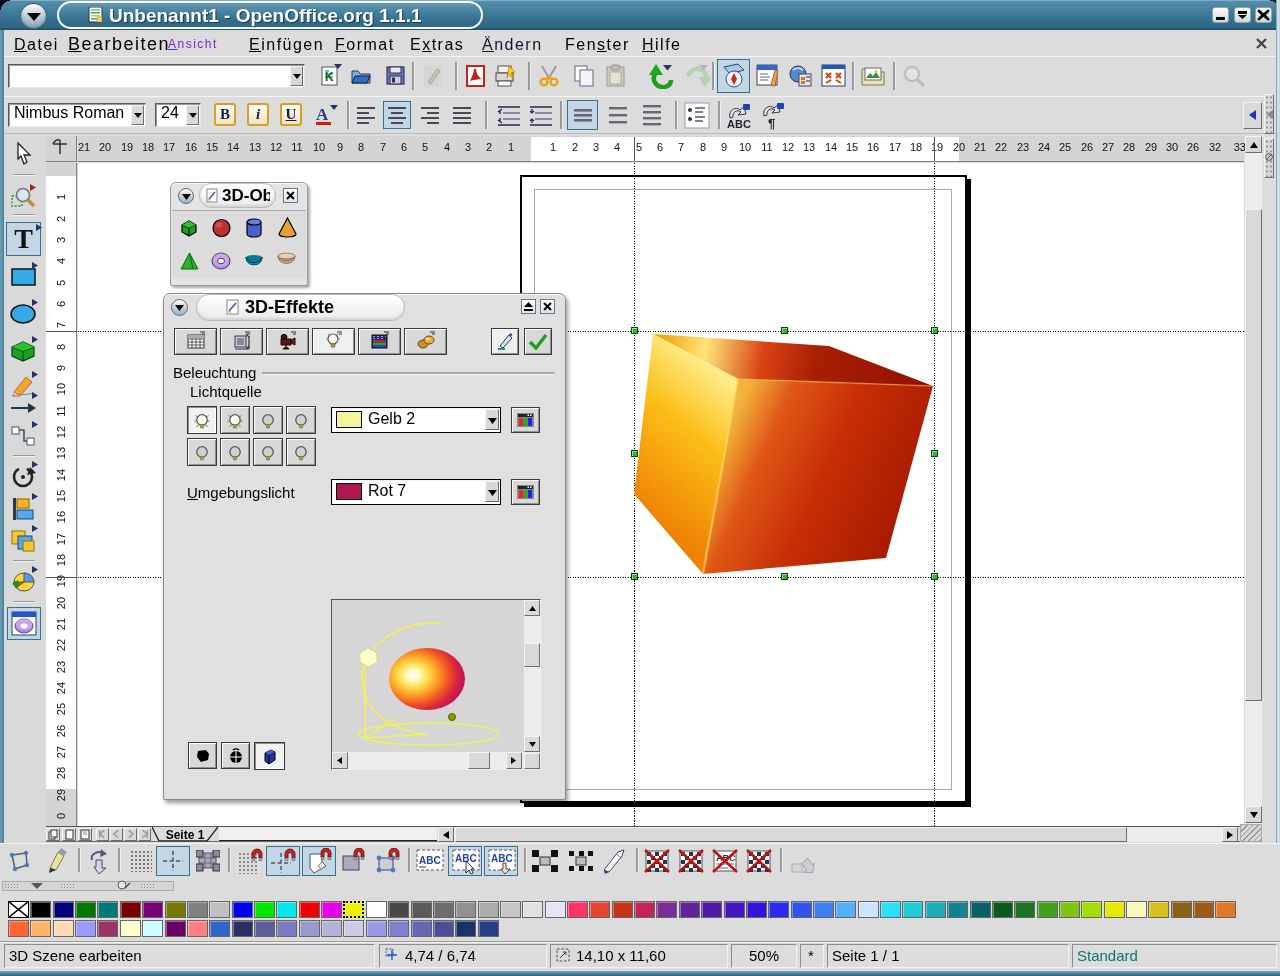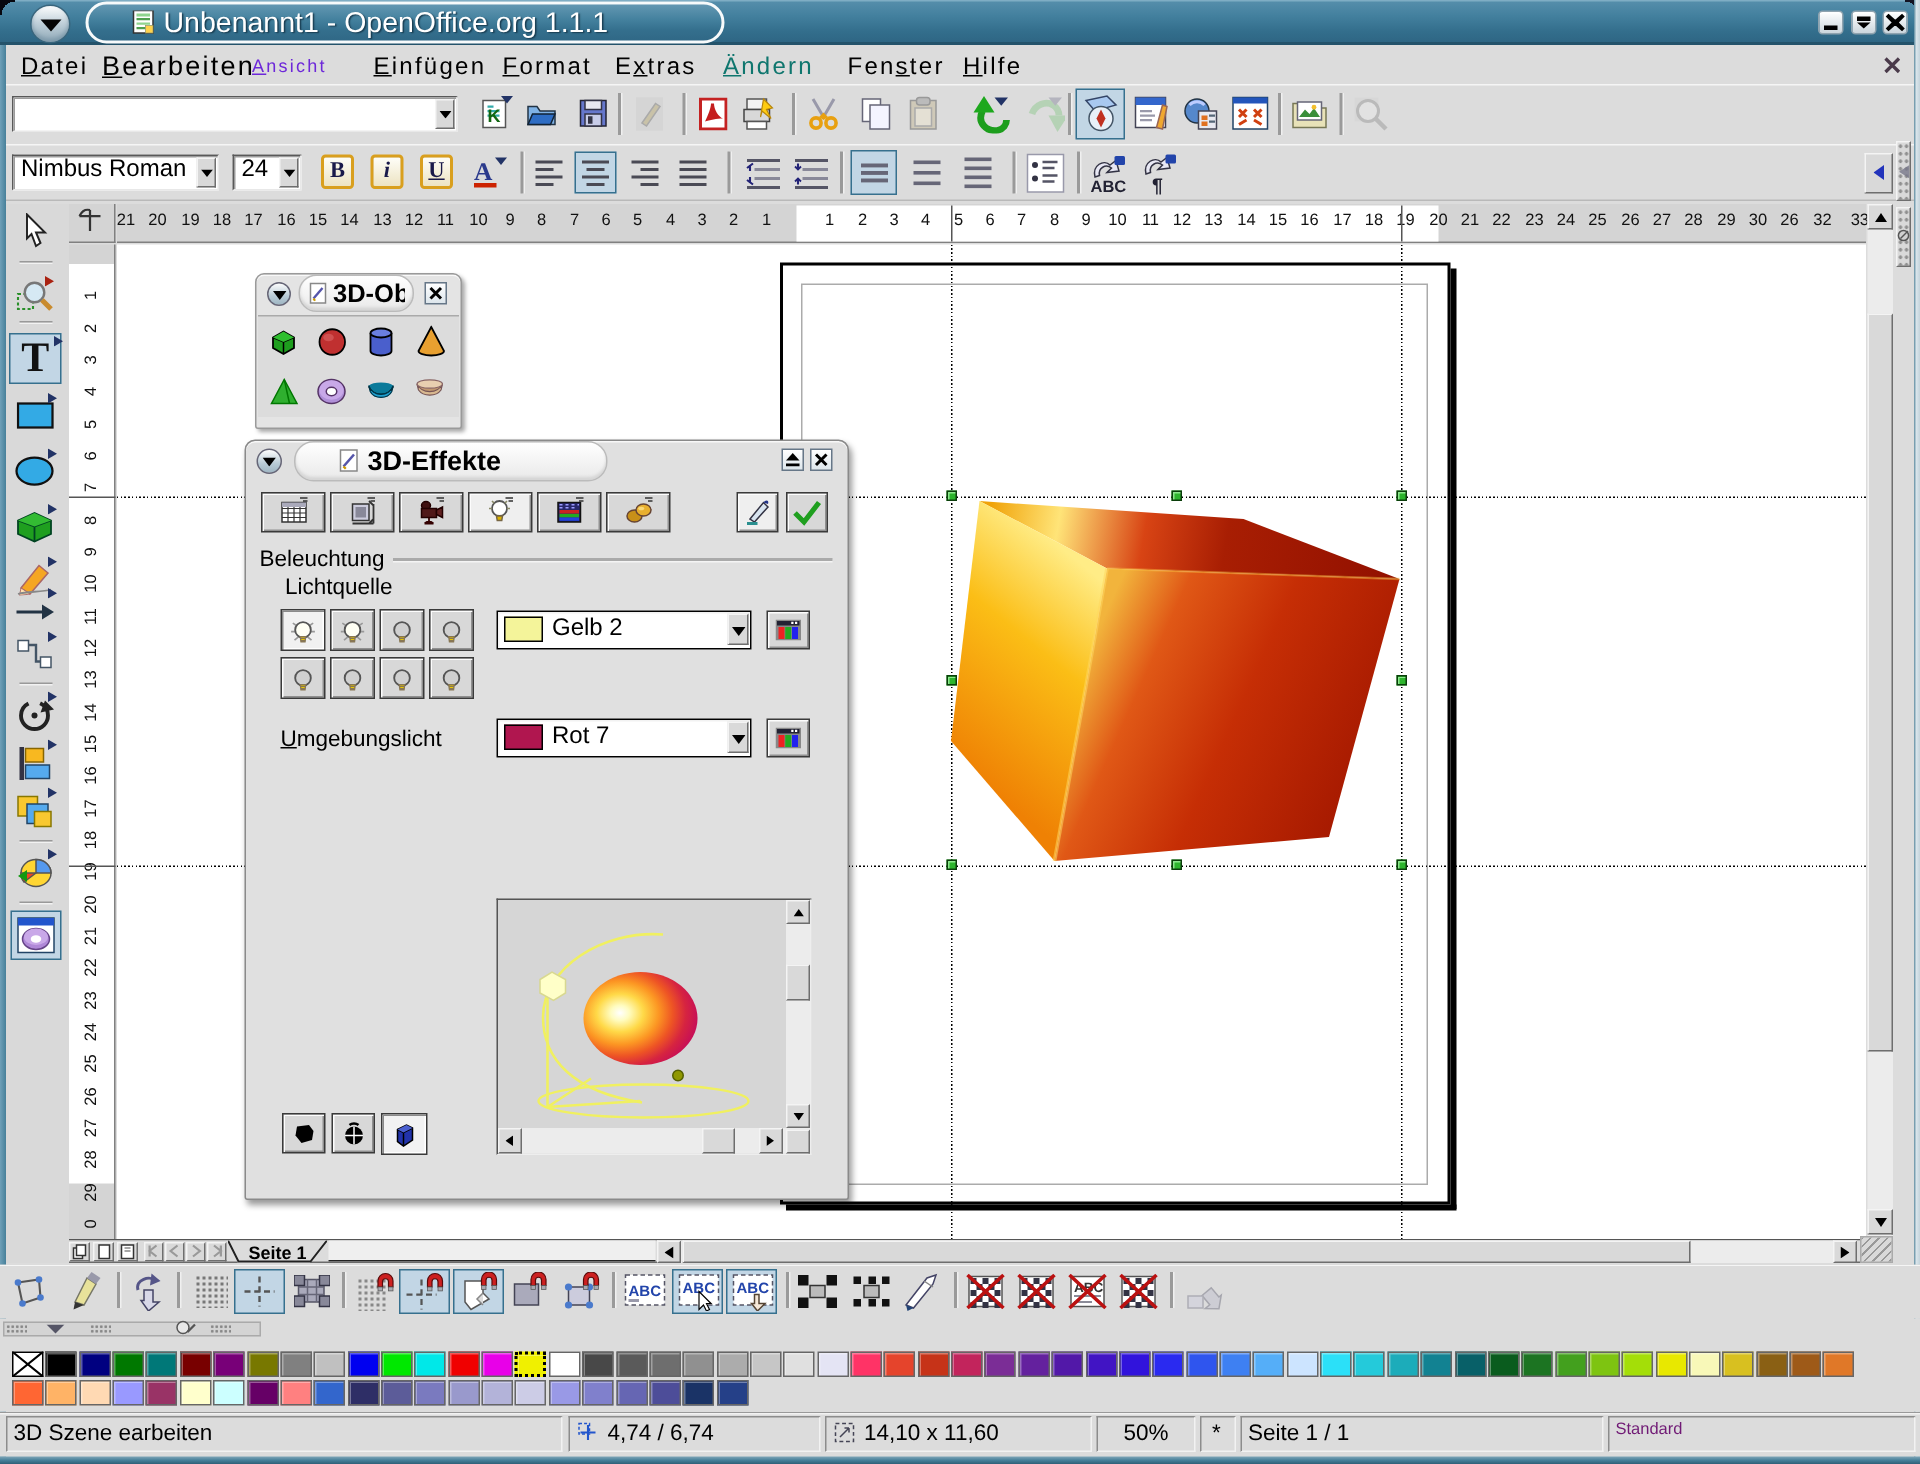--- a/index.html
+++ b/index.html
@@ -24,21 +24,21 @@
 <div class="a" style="left:57px;top:1px;width:426px;height:28px;border-radius:14px;background:linear-gradient(#6397B2,#45829F 40%,#346F8D 72%,#306886);border:2px solid #F7FAFB;"></div>
 
 <svg class="a" style="left:88px;top:7px" width="16" height="16" viewBox="0 0 16 16">
 <rect x="1" y="0" width="13" height="15" fill="#fff" stroke="#333" stroke-width="1"></rect>
 <rect x="3" y="2" width="9" height="2" fill="#8fd48f"></rect>
       <rect x="3" y="5" width="9" height="1.5" fill="#4f9f4f"></rect>
 <rect x="3" y="8" width="9" height="1.5" fill="#8fd48f"></rect>
       <rect x="3" y="11" width="6" height="1.5" fill="#4f9f4f"></rect>
 <rect x="9" y="10" width="5" height="5" fill="#ffd24d" stroke="#996" stroke-width=".5"></rect>
     </svg>
-<div class="a" style="left:109px;top:0;width:400px;height:30px;line-height:31px;font-size:19px;font-weight:normal;color:#fff;text-shadow:1px 1px 1px #173A4E;letter-spacing:0px;">Unbenannt1 - OpenOffice.org 1.1.1</div>
+<div class="a" style="left:109px;top:0;width:400px;height:30px;line-height:31px;font-size:19px;font-weight:bold;color:#fff;text-shadow:1px 1px 1px #173A4E;letter-spacing:0px;">Unbenannt1 - OpenOffice.org 1.1.1</div>
 <div class="a" style="left:1212px;top:7px;width:17px;height:16px;border-radius:3px;background:linear-gradient(#FFFFFF,#CBD6DD);border:1px solid #8FA3AF;box-shadow:inset 0 1px 0 #fff;">
       <svg width="15" height="14" viewBox="0 0 15 14">
         <rect x="3" y="9" width="9" height="3" fill="#000"></rect>
       </svg>
     </div>
 <div class="a" style="left:1234px;top:7px;width:17px;height:16px;border-radius:3px;background:linear-gradient(#FFFFFF,#CBD6DD);border:1px solid #8FA3AF;box-shadow:inset 0 1px 0 #fff;">
       <svg width="15" height="14" viewBox="0 0 15 14">
         <rect x="3" y="3" width="9" height="3" fill="#000"></rect>
         <path d="M3 7 L12 7 L7.5 11 Z" fill="#000"></path>
       </svg>
@@ -50,21 +50,21 @@
     </div>
 <div class="a" style="left:0;top:0;width:10px;height:10px;background:radial-gradient(circle at 10px 10px, transparent 9px, #07070E 9px);"></div>
 <div class="a" style="left:1270px;top:0;width:10px;height:10px;background:radial-gradient(circle at 0px 10px, transparent 9px, #131322 9px);"></div>
 <div class="a" style="left:0;top:30px;width:1280px;height:26px;background:#DCDCDC;"></div>
 <div class="a" style="left:14px;top:34px;height:21px;line-height:21px;font-size:16px;letter-spacing:1.5px;color:#000;"><u>D</u>atei</div>
 <div class="a" style="left:68px;top:34px;height:21px;line-height:21px;font-size:18px;letter-spacing:1.5px;color:#000;"><u>B</u>earbeiten</div>
 <div class="a" style="left:168px;top:34px;height:21px;line-height:21px;font-size:12px;letter-spacing:1.5px;color:#6d28d9;"><u>A</u>nsicht</div>
 <div class="a" style="left:249px;top:34px;height:21px;line-height:21px;font-size:16px;letter-spacing:1.5px;color:#000;"><u>E</u>infügen</div>
 <div class="a" style="left:335px;top:34px;height:21px;line-height:21px;font-size:16px;letter-spacing:1.5px;color:#000;"><u>F</u>ormat</div>
 <div class="a" style="left:410px;top:34px;height:21px;line-height:21px;font-size:16px;letter-spacing:1.5px;color:#000;">E<u>x</u>tras</div>
-<div class="a" style="left:482px;top:34px;height:21px;line-height:21px;font-size:16px;letter-spacing:1.5px;color:#0f766e;"><u>Ä</u>ndern</div>
+<div class="a" style="left:482px;top:34px;height:21px;line-height:21px;font-size:16px;letter-spacing:1.5px;color:#0f172a;"><u>Ä</u>ndern</div>
 <div class="a" style="left:565px;top:34px;height:21px;line-height:21px;font-size:16px;letter-spacing:1.5px;color:#000;">Fen<u>s</u>ter</div>
 <div class="a" style="left:642px;top:34px;height:21px;line-height:21px;font-size:16px;letter-spacing:1.5px;color:#000;"><u>H</u>ilfe</div>
 <svg class="a" style="left:1256px;top:38px" width="11" height="11" viewBox="0 0 11 11">
       <path d="M1 1 L10 10 M10 1 L1 10" stroke="#4A3A4A" stroke-width="2.2"></path>
     </svg>
 <div class="a" style="left:0;top:56px;width:1280px;height:40px;background:#DCDCDC;box-shadow:inset 0 1px 0 #F5F5F5;"></div>
 <div class="a sunk" style="left:8px;top:64px;width:297px;height:24px;background:#fff;"></div>
 <div class="a ras" style="left:290px;top:66px;width:13px;height:20px;"></div>
 <svg class="a" style="left:293px;top:74px" width="8" height="5" viewBox="0 0 8 5">
       <path d="M0 0 L8 0 L4 5 Z" fill="#000"></path>
@@ -958,21 +958,21 @@
       <path d="M4 10 L10 4 M10 4 l-3 0 m3 0 l0 3" stroke="#445"></path>
     </svg>
     <div class="a" style="left:576px;top:947px;font-size:15px;color:#000;">14,10 x 11,60</div>
 <div class="a" style="left:731px;top:944px;width:66px;height:24px;border:1px solid;border-color:#8C8C8C #F2F2F2 #F2F2F2 #8C8C8C;"></div>
     <div class="a" style="left:749px;top:947px;font-size:15px;color:#000;">50%</div>
 <div class="a" style="left:800px;top:944px;width:24px;height:24px;border:1px solid;border-color:#8C8C8C #F2F2F2 #F2F2F2 #8C8C8C;"></div>
     <div class="a" style="left:808px;top:947px;font-size:15px;color:#000;">*</div>
 <div class="a" style="left:827px;top:944px;width:242px;height:24px;border:1px solid;border-color:#8C8C8C #F2F2F2 #F2F2F2 #8C8C8C;"></div>
     <div class="a" style="left:832px;top:947px;font-size:15px;color:#000;">Seite 1 / 1</div>
 <div class="a" style="left:1072px;top:944px;width:205px;height:24px;border:1px solid;border-color:#8C8C8C #F2F2F2 #F2F2F2 #8C8C8C;"></div>
-    <div class="a" style="left:1077px;top:947px;font-size:11px;color:#701a75;">Standard</div>
+    <div class="a" style="left:1077px;top:947px;font-size:15px;color:#0f766e;">Standard</div>
 <div class="a" style="left:0;top:971px;width:1280px;height:5px;background:linear-gradient(#7FA6B8,#47809A 50%,#2F5F77);"></div>
 <div class="a" style="left:170px;top:182px;width:138px;height:104px;background:#E4E4E4;border:1px solid #9A9A9A;border-radius:6px 6px 2px 2px;box-shadow:2px 2px 3px rgba(0,0,0,0.35), inset 0 1px 0 #F8F8F8;"></div>
 <div class="a" style="left:178px;top:188px;width:16px;height:16px;border-radius:50%;background:linear-gradient(#FDFDFD,#B9CBD6 60%,#9FB6C3);border:1px solid #667;"></div>
 <svg class="a" style="left:182px;top:194px" width="9" height="6" viewBox="0 0 9 6">
       <path d="M0 0 L9 0 L4.5 6 Z" fill="#000"></path>
     </svg>
 <div class="a" style="left:199px;top:183px;width:77px;height:25px;border-radius:12px;background:linear-gradient(#FFFFFF,#E9E9E9);border:1px solid #BBB;box-shadow:inset 0 -2px 2px #D5D5D5;"></div>
 <svg class="a" style="left:206px;top:188px" width="13" height="16" viewBox="0 0 13 16">
       <rect x="1" y="1" width="10" height="13" fill="#fff" stroke="#888"></rect>
       <path d="M3 11 L9 4" stroke="#55A" stroke-width="1.6"></path>

